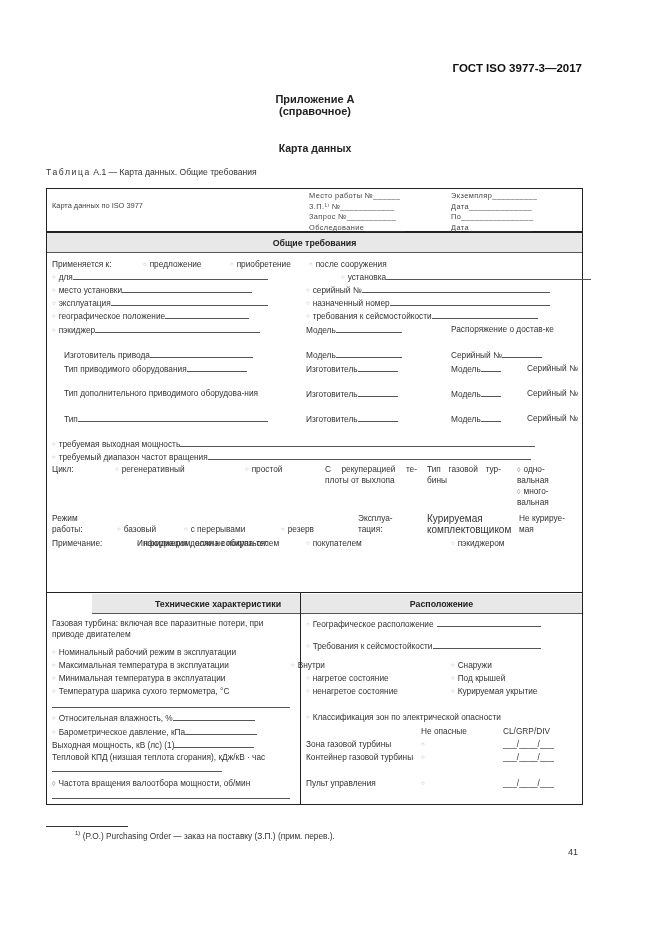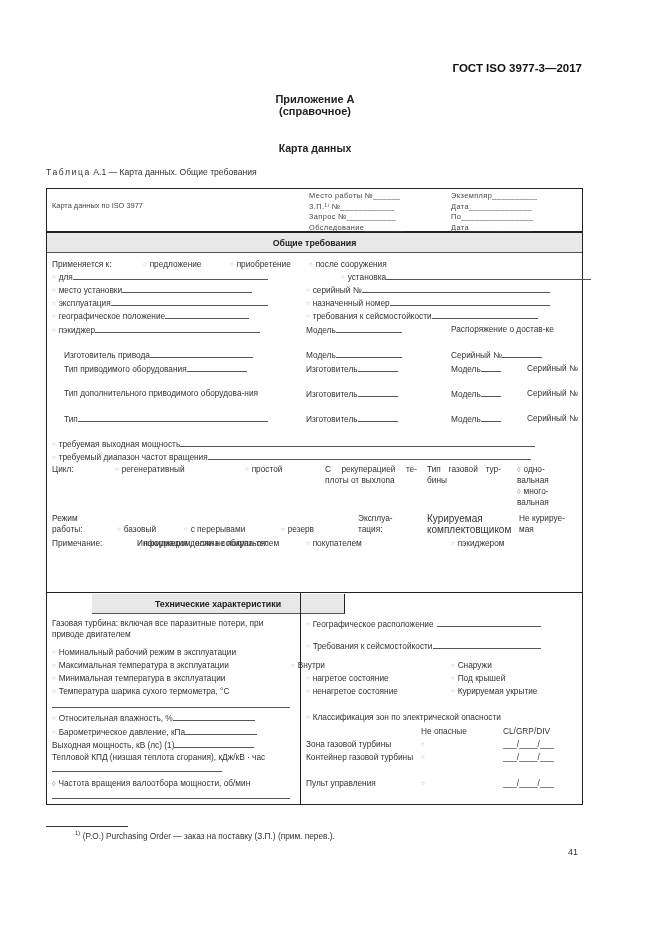--- a/index.html
+++ b/index.html
@@ -124,20 +124,21 @@
 
     <span class="t" style="left:5px;top:349px;">Примечание:</span>
     <span class="t" style="left:90px;top:349px;">Информация должна собираться:</span>
     <span class="t wrap dm" style="left:90px;top:349px;width:145px;text-align:justify;">пэкиджером, если не покупа-телем</span>
     <span class="t rb" style="left:259px;top:349px;">покупателем</span>
     <span class="t rb" style="left:404px;top:349px;">пэкиджером</span>
   </div>
 
   <div class="divider-h"></div>
   <div class="sect-head" style="top:405px;width:253px;border-right:1.5px solid #222;margin-left:45px;">Технические характеристики</div>
+  <div class="sect-head" style="top:405px;left:254px;width:281px;">Расположение</div>
   <div class="divider-v"></div>
 
   <div class="fs">
     <span class="t wrap" style="left:5px;top:429px;width:240px;">Газовая турбина: включая все паразитные потери, при приводе двигателем</span>
     <span class="t rb" style="left:5px;top:458px;">Номинальный рабочий режим в эксплуатации</span>
     <span class="t rb" style="left:5px;top:471px;">Максимальная температура в эксплуатации</span>
     <span class="t rb" style="left:5px;top:484px;">Минимальная температура в эксплуатации</span>
     <span class="t rb" style="left:5px;top:497px;">Температура шарика сухого термометра, °С</span>
     <span class="t" style="left:5px;top:510px;"><span class="line" style="width:238px"></span></span>
     <span class="t rb" style="left:5px;top:523px;"><span>Относительная влажность, %</span><span class="line" style="width:82px"></span></span>

